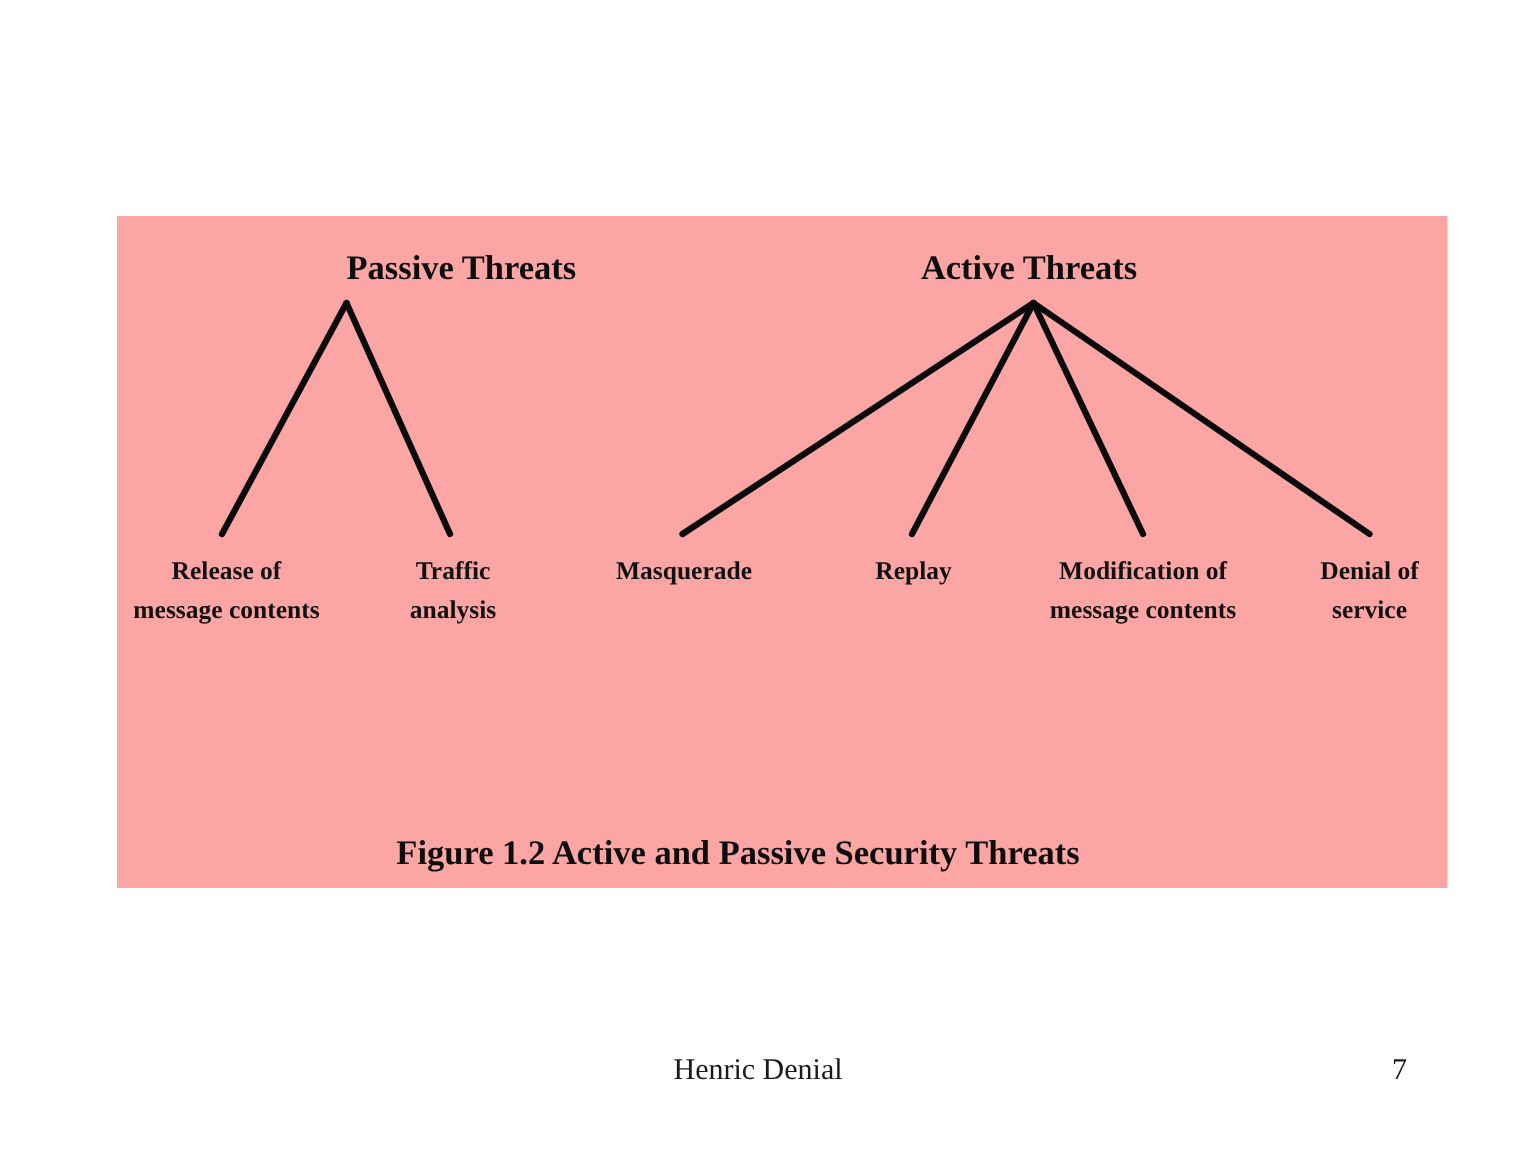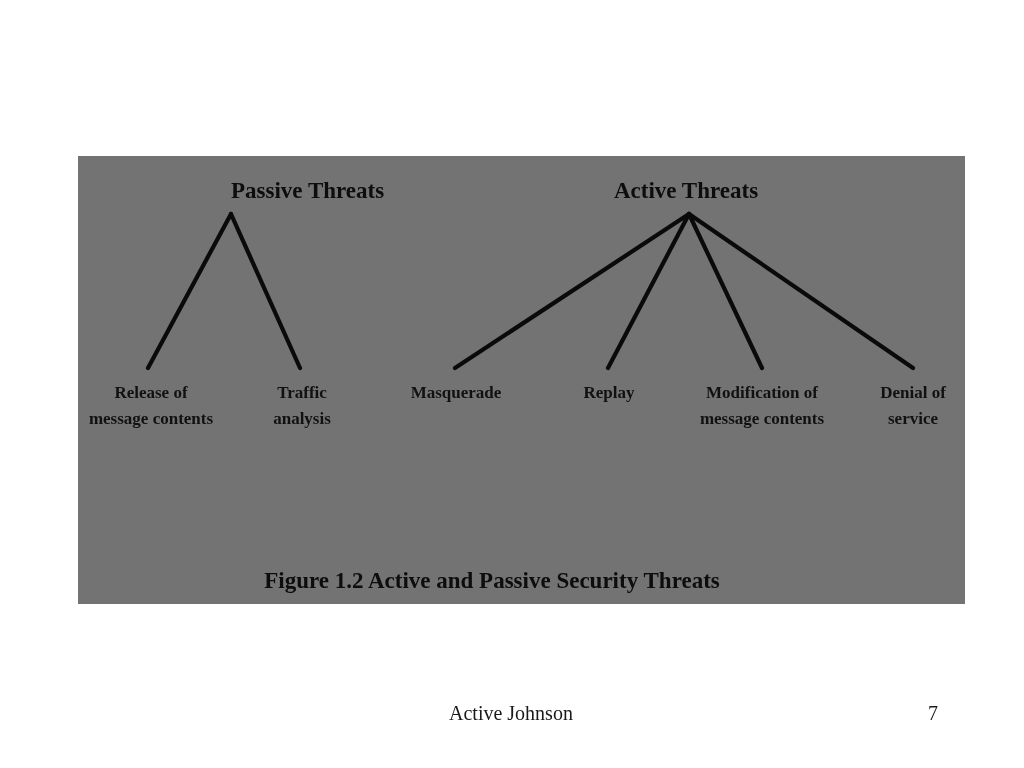--- a/index.html
+++ b/index.html
@@ -22,24 +22,24 @@
     top: 0;
     width: 1024px;
     height: 768px;
     background: #ffffff;
   }
 
   
   #figure-panel {
     position: absolute;
     left: 78px;
-    top: 156px;
+    top: 144px;
     width: 887px;
     height: 448px;
-    background: #737373;
+    background: #fca5a5;
     text-align: center;
   }
 
   #figure-svg {
     position: absolute;
     left: 0;
     top: 0;
     width: 887px;
     height: 448px;
     display: block;
@@ -144,17 +144,17 @@
         <text class="leaf-label" x="835" y="242" text-anchor="middle">Denial of</text>
         <text class="leaf-label" x="835" y="268" text-anchor="middle">service</text>
       </g>
 
       <text class="figure-caption-text" x="414" y="432" text-anchor="middle">Figure 1.2   Active and Passive Security Threats</text>
 
     </svg>
   </div>
 
   <div id="footer">
-    <div id="footer-author">Active Johnson</div>
+    <div id="footer-author">Henric Denial</div>
     <div id="footer-page">7</div>
   </div>
 
 </div>
 
 </body></html>

